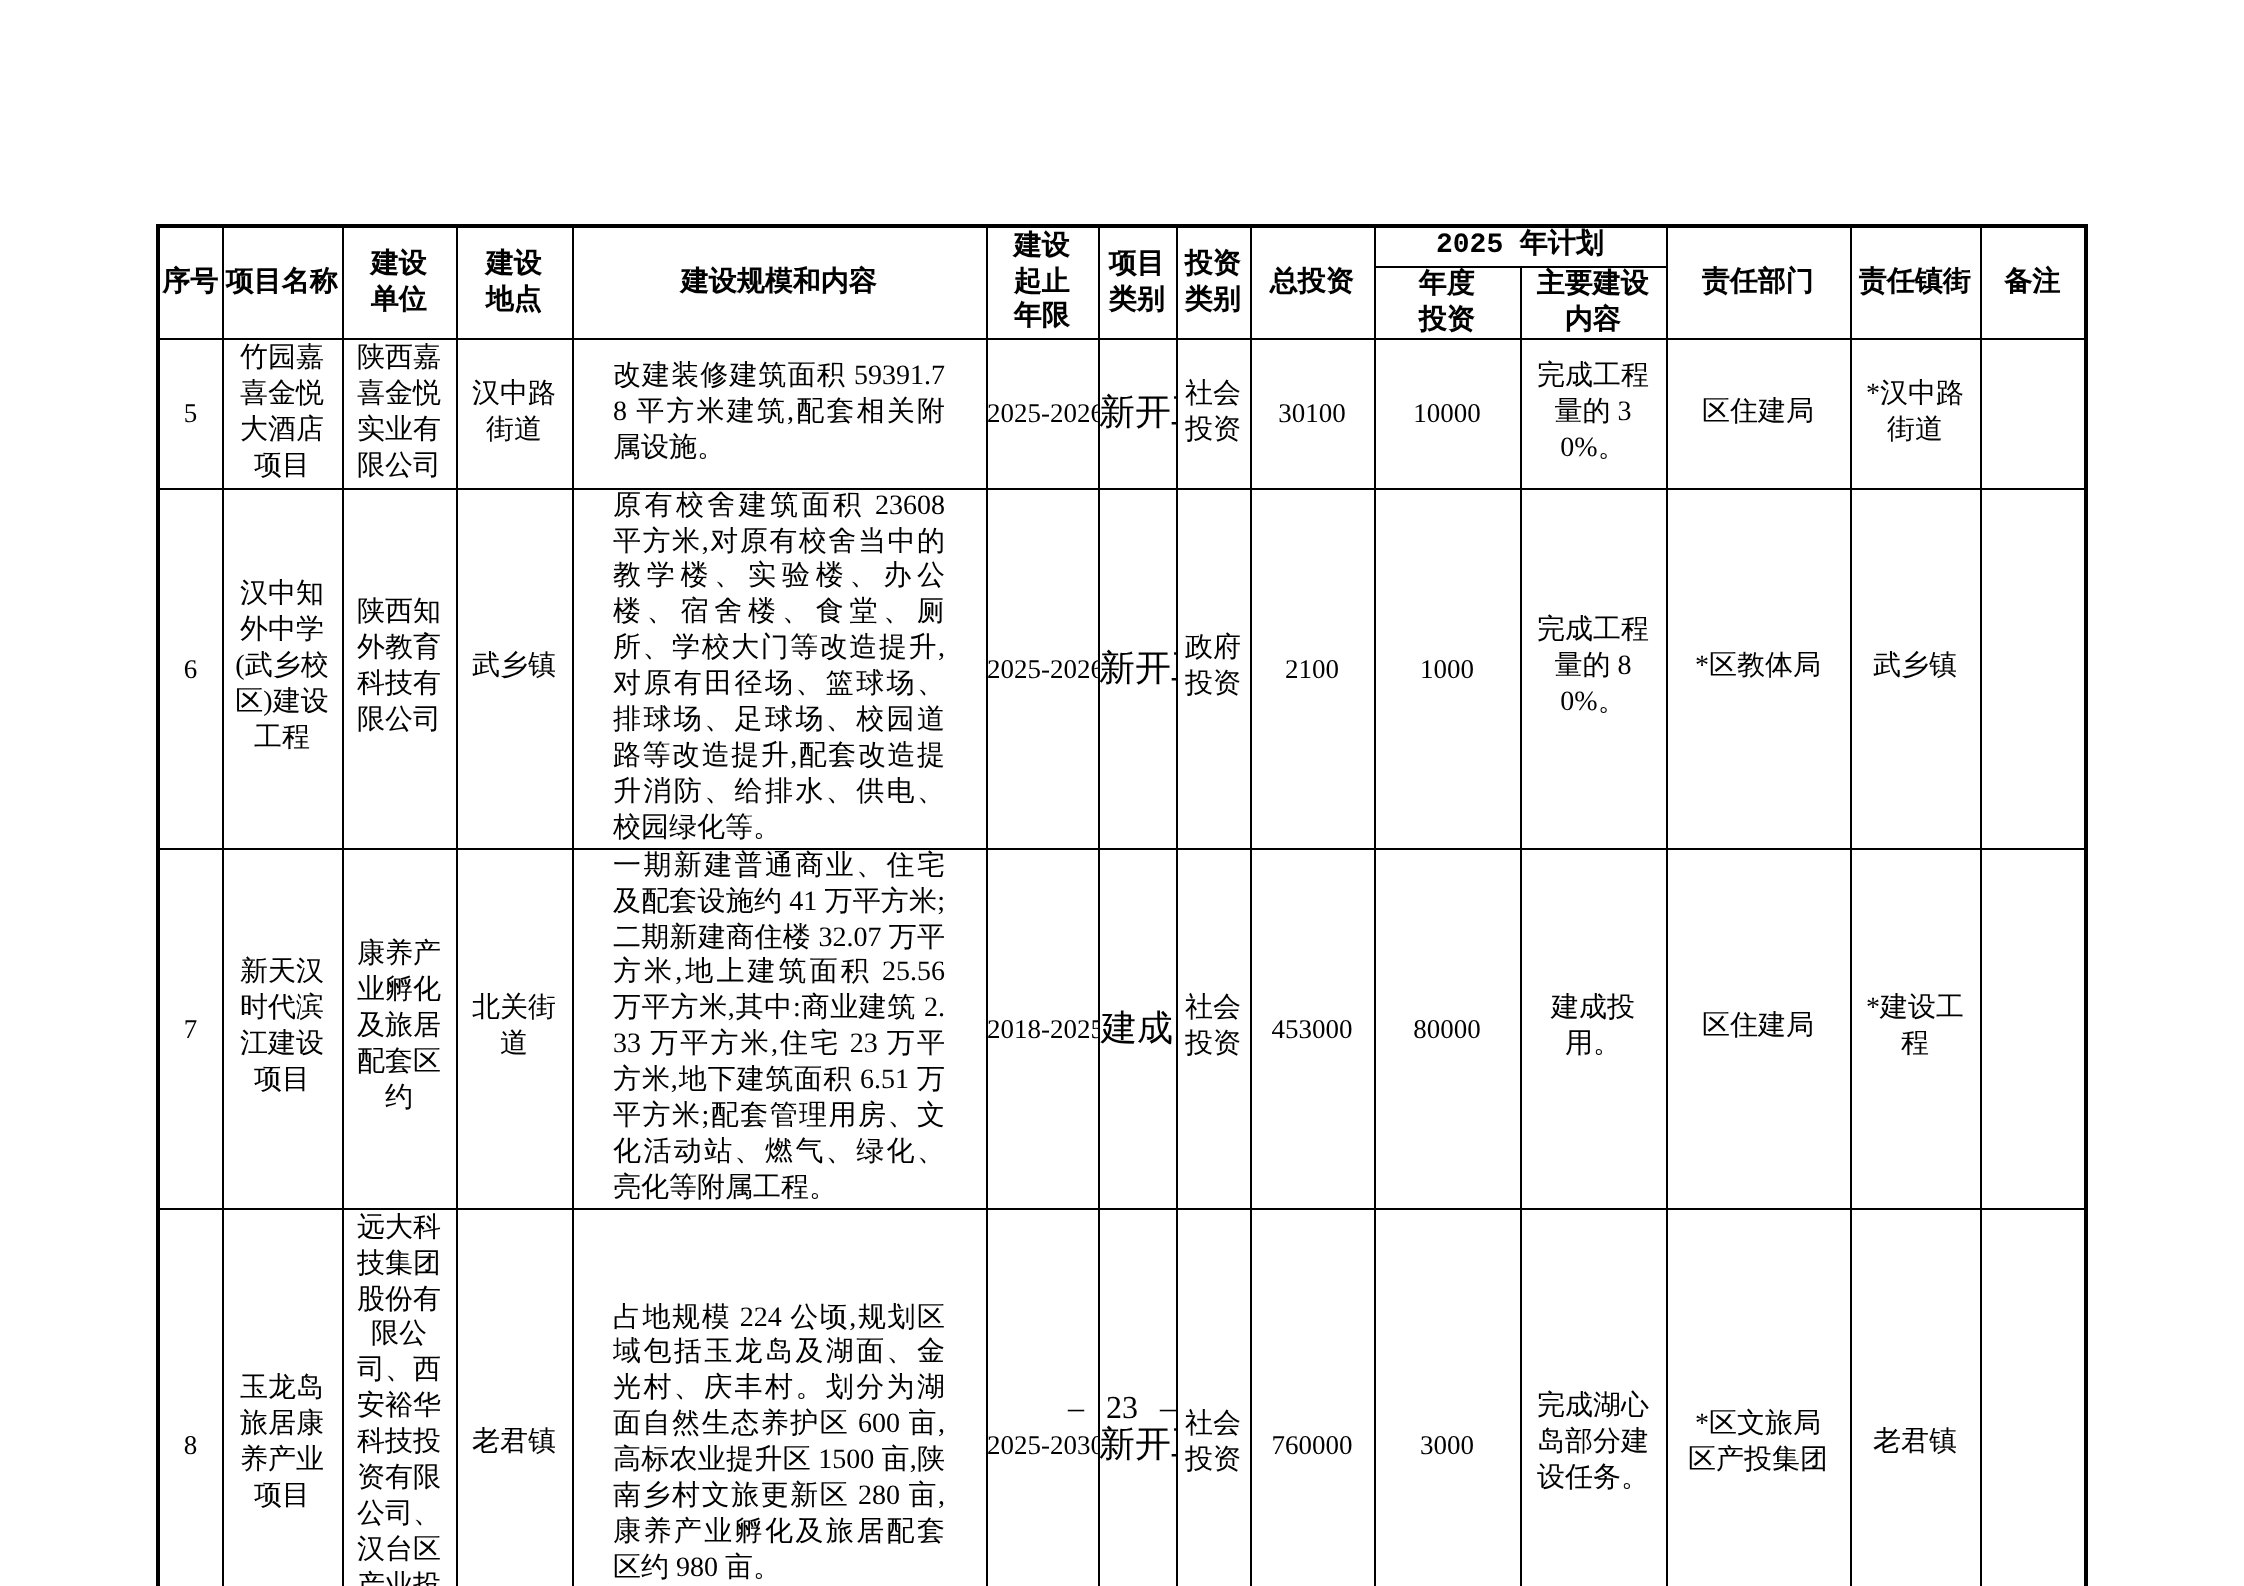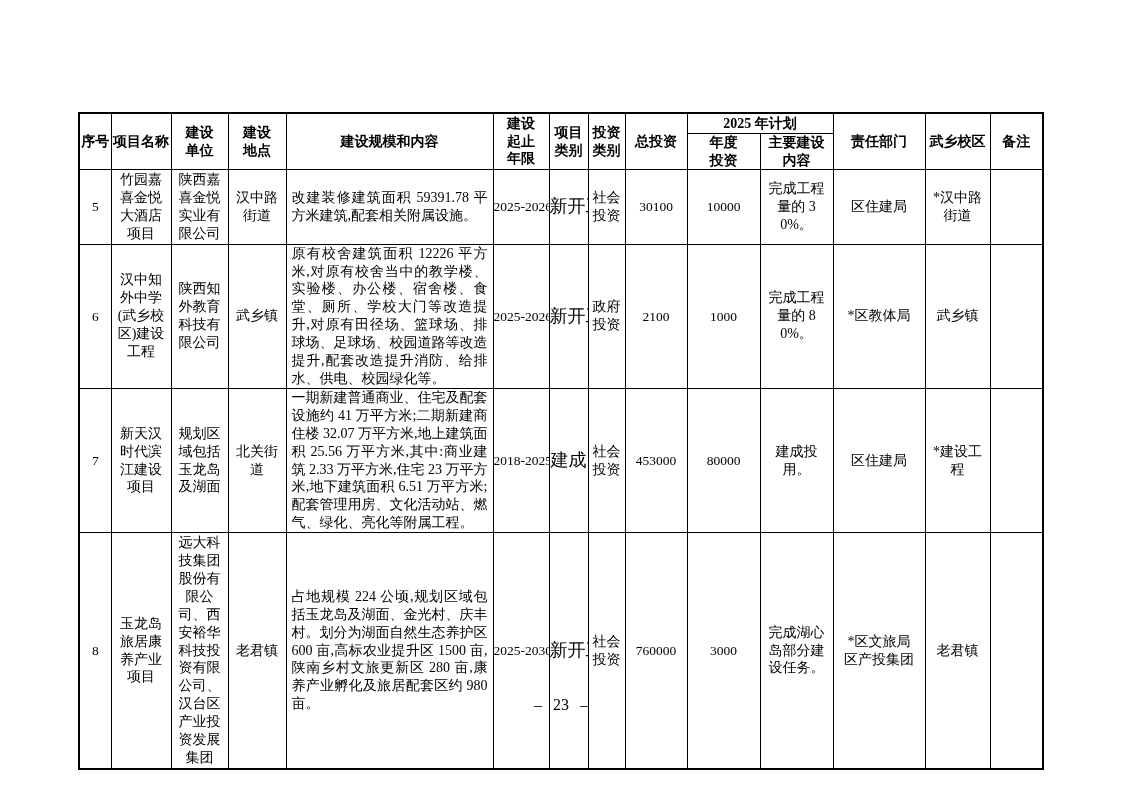--- a/index.html
+++ b/index.html
@@ -23,28 +23,28 @@
     text-align:center; vertical-align:middle;
     font-size:14px; line-height:1.28;
     padding:1px 3px; overflow:hidden;
     word-break:break-all;
   }
   .projects th {
     font-weight:bold; white-space:pre-line;
     padding:0 1px; line-height:1.25;
   }
   tr.h1 { height:20px; }
-  tr.h1 th.plan { line-height:19px; padding:0; }
+  tr.h1 th.plan { line-height:19px; padding:0;font-family:Liberation Mono, monospace; }
   tr.h2 { height:36px; }
   tr.row-5 { height:63px; }
   tr.row-6 { height:140px; }
   tr.row-7 { height:142px; }
   tr.row-8 { height:162px; }
   td.content {
-    text-align:justify; padding:0 5px;
+    text-align:justify; padding:0 20px;
     font-size:14px; line-height:1.28;
   }
   td.num { font-size:13.5px; white-space:nowrap; padding:0; }
   td.cat { font-size:18px; white-space:nowrap; padding:0; }
   td.ml  { white-space:pre-line; }
   .footer {
     position:absolute; left:0; top:696px; width:1122px;
     text-align:center; font-size:16px; word-spacing:7px;
     color:#000;
   }
@@ -83,21 +83,21 @@
         <th rowspan="2">建设
 起止
 年限</th>
         <th rowspan="2">项目
 类别</th>
         <th rowspan="2">投资
 类别</th>
         <th rowspan="2">总投资</th>
         <th colspan="2" class="plan">2025 年计划</th>
         <th rowspan="2">责任部门</th>
-        <th rowspan="2">武乡校区</th>
+        <th rowspan="2">责任镇街</th>
         <th rowspan="2">备注</th>
       </tr>
       <tr class="h2">
         <th>年度
 投资</th>
         <th>主要建设
 内容</th>
       </tr>
     </thead>
     <tbody>
@@ -115,35 +115,35 @@
         <td>完成工程量的 30%。</td>
         <td class="ml">区住建局</td>
         <td>*汉中路街道</td>
         <td></td>
       </tr>
       <tr class="row-6">
         <td class="num">6</td>
         <td>汉中知外中学(武乡校区)建设工程</td>
         <td>陕西知外教育科技有限公司</td>
         <td>武乡镇</td>
-        <td class="content">原有校舍建筑面积 12226 平方米,对原有校舍当中的教学楼、实验楼、办公楼、宿舍楼、食堂、厕所、学校大门等改造提升,对原有田径场、篮球场、排球场、足球场、校园道路等改造提升,配套改造提升消防、给排水、供电、校园绿化等。</td>
+        <td class="content">原有校舍建筑面积 23608 平方米,对原有校舍当中的教学楼、实验楼、办公楼、宿舍楼、食堂、厕所、学校大门等改造提升,对原有田径场、篮球场、排球场、足球场、校园道路等改造提升,配套改造提升消防、给排水、供电、校园绿化等。</td>
         <td class="num">2025-2026</td>
         <td class="cat">新开工</td>
         <td>政府投资</td>
         <td class="num">2100</td>
         <td class="num">1000</td>
         <td>完成工程量的 80%。</td>
         <td class="ml">*区教体局</td>
         <td>武乡镇</td>
         <td></td>
       </tr>
       <tr class="row-7">
         <td class="num">7</td>
         <td>新天汉时代滨江建设项目</td>
-        <td>规划区域包括玉龙岛及湖面</td>
+        <td>康养产业孵化及旅居配套区约</td>
         <td>北关街道</td>
         <td class="content">一期新建普通商业、住宅及配套设施约 41 万平方米;二期新建商住楼 32.07 万平方米,地上建筑面积 25.56 万平方米,其中:商业建筑 2.33 万平方米,住宅 23 万平方米,地下建筑面积 6.51 万平方米;配套管理用房、文化活动站、燃气、绿化、亮化等附属工程。</td>
         <td class="num">2018-2025</td>
         <td class="cat">建成</td>
         <td>社会投资</td>
         <td class="num">453000</td>
         <td class="num">80000</td>
         <td>建成投用。</td>
         <td class="ml">区住建局</td>
         <td>*建设工程</td>

